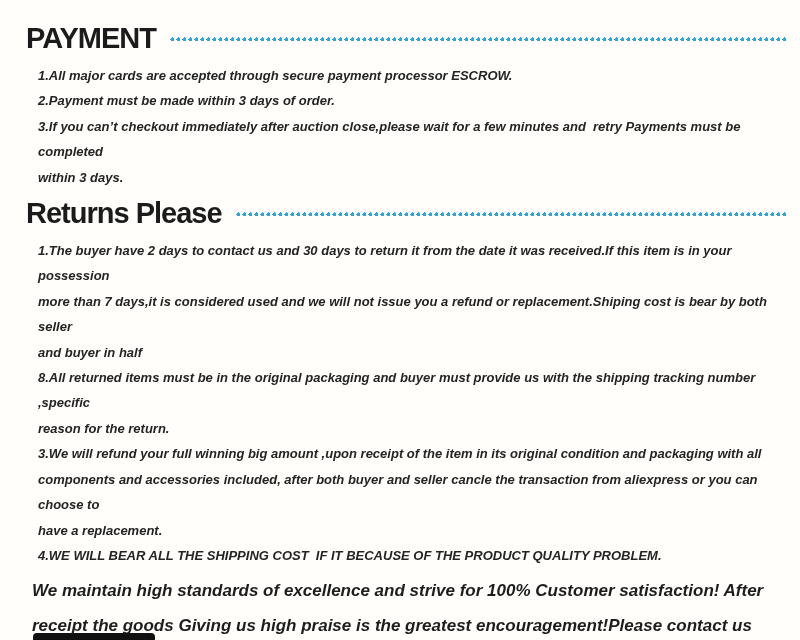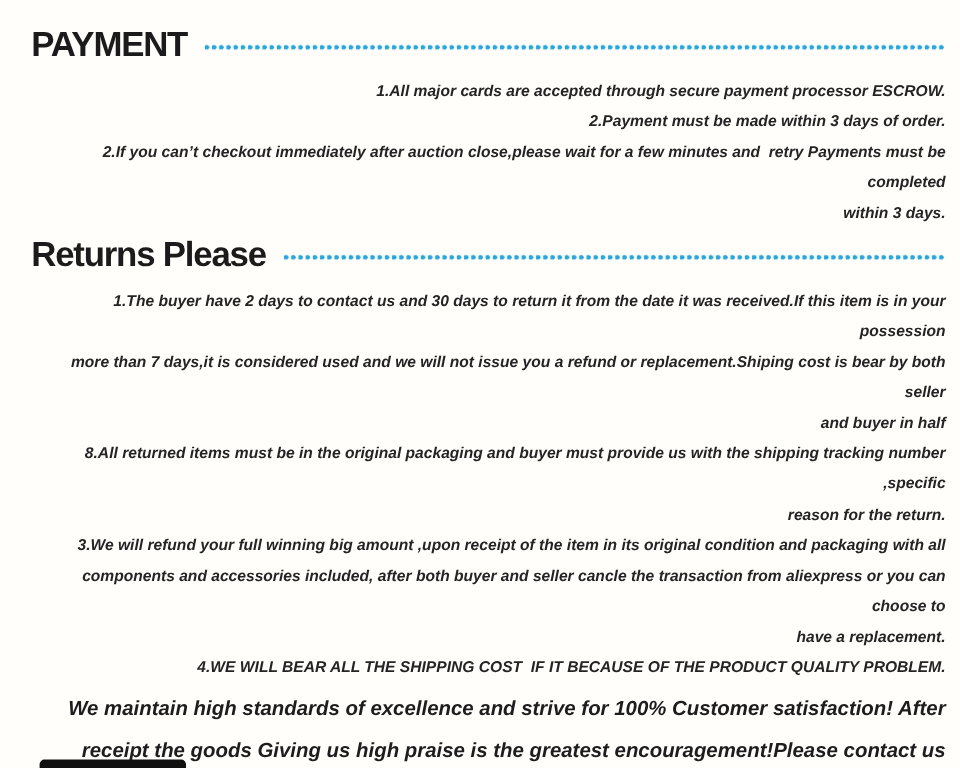--- a/index.html
+++ b/index.html
@@ -10,21 +10,20 @@
     font-family: "Liberation Sans", sans-serif;
     overflow: hidden;
     position: relative;
   }
   .page {
     box-sizing: border-box;
     width: 800px;
     height: 640px;
     padding: 20px 12px 0 26px;
     position: relative;
-    text-align: right;
   }
   .heading-row {
     display: flex;
     align-items: center;
     gap: 14px;
     height: 36px;
   }
   .section-title {
     margin: 0;
     font-size: 29px;
@@ -79,21 +78,21 @@
 <div class="page">
 
   <section class="section">
     <div class="heading-row">
       <h2 class="section-title">PAYMENT</h2>
       <div class="dotted-line"></div>
     </div>
     <div class="policy-body">
       <p class="policy-item">1.All major cards are accepted through secure payment processor ESCROW.</p>
       <p class="policy-item">2.Payment must be made within 3 days of order.</p>
-      <p class="policy-item">2.If you can’t checkout immediately after auction close,please wait for a few minutes and  retry Payments must be completed
+      <p class="policy-item">3.If you can’t checkout immediately after auction close,please wait for a few minutes and  retry Payments must be completed
 within 3 days.</p>
     </div>
   </section>
 
   <section class="section">
     <div class="heading-row">
       <h2 class="section-title">Returns Please</h2>
       <div class="dotted-line"></div>
     </div>
     <div class="policy-body">

